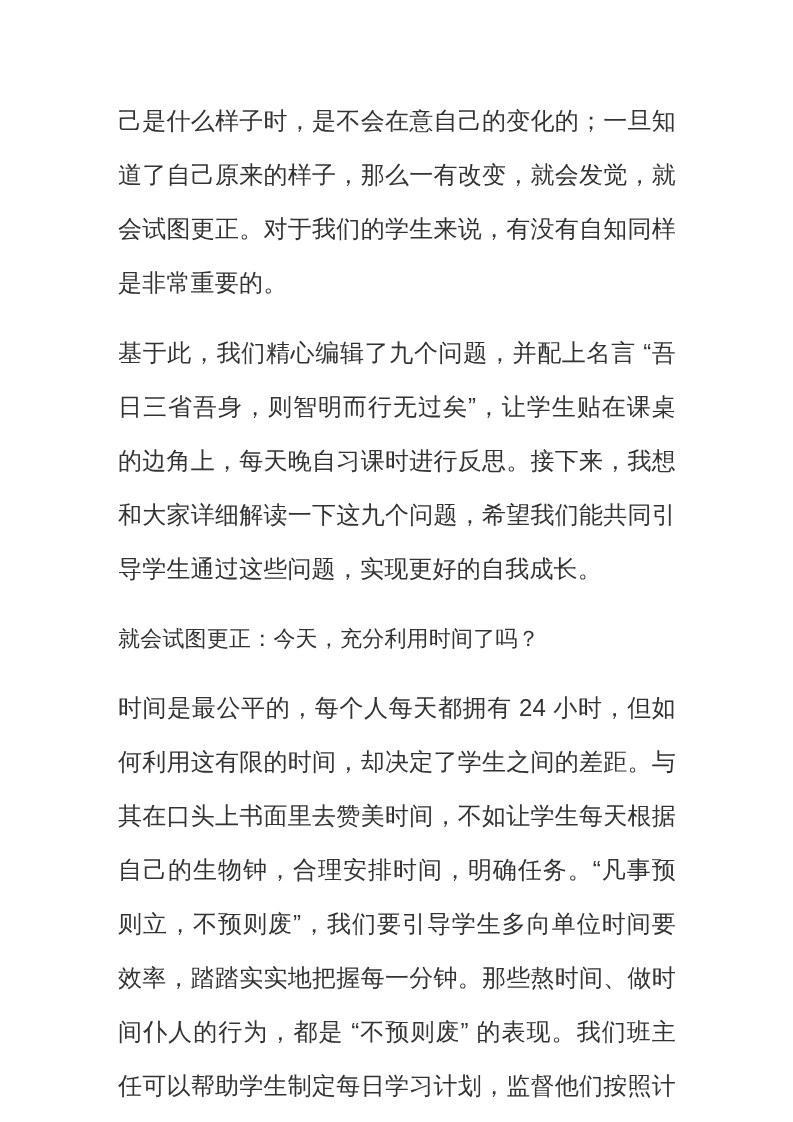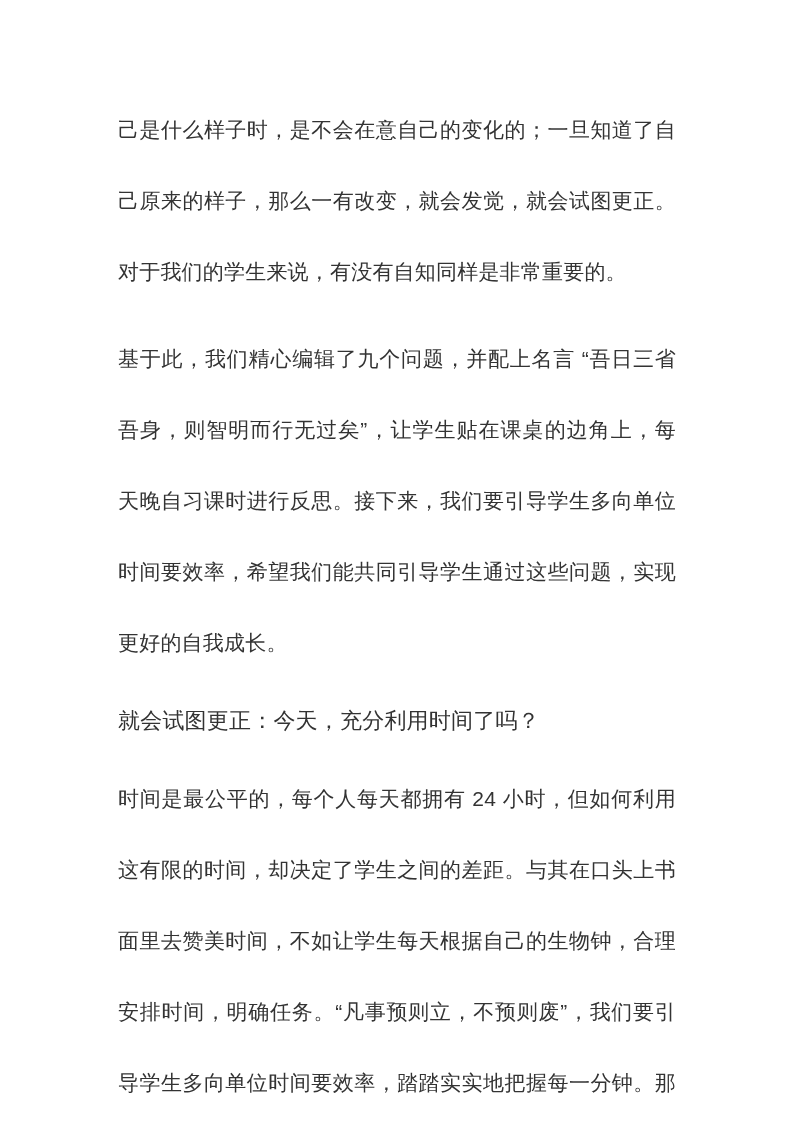--- a/index.html
+++ b/index.html
@@ -13,39 +13,39 @@
     width: 793px;
     height: 1122px;
     background: #ffffff;
     overflow: hidden;
     padding: 94px 117px 0 118px;
     font-family: "Liberation Sans", "DejaVu Sans", sans-serif;
     color: #333333;
   }
   .para {
     margin: 0 0 16px 0;
-    font-size: 21px;
-    line-height: 71px;
+    font-size: 24px;
+    line-height: 54px;
     text-align: justify;
     letter-spacing: 0.2px;
     word-break: break-all;
   }
   .heading {
     margin: 0 0 16px 0;
     font-size: 22px;
     line-height: 53px;
     font-weight: normal;
     text-align: left;
     letter-spacing: 0.2px;
   }
 </style>
 </head>
 <body>
 
 <div class="page">
   <p class="para">己是什么样子时，是不会在意自己的变化的；一旦知道了自己原来的样子，那么一有改变，就会发觉，就会试图更正。对于我们的学生来说，有没有自知同样是非常重要的。</p>
 
-  <p class="para">基于此，我们精心编辑了九个问题，并配上名言 “吾日三省吾身，则智明而行无过矣”，让学生贴在课桌的边角上，每天晚自习课时进行反思。接下来，我们要引导学生多向单位时间要效率，希望我们能共同引导学生通过这些问题，实现更好的自我成长。</p>
+  <p class="para">基于此，我们精心编辑了九个问题，并配上名言 “吾日三省吾身，则智明而行无过矣”，让学生贴在课桌的边角上，每天晚自习课时进行反思。接下来，我想和大家详细解读一下这九个问题，希望我们能共同引导学生通过这些问题，实现更好的自我成长。</p>
 
   <p class="heading">就会试图更正：今天，充分利用时间了吗？</p>
 
   <p class="para">时间是最公平的，每个人每天都拥有 24 小时，但如何利用这有限的时间，却决定了学生之间的差距。与其在口头上书面里去赞美时间，不如让学生每天根据自己的生物钟，合理安排时间，明确任务。“凡事预则立，不预则废”，我们要引导学生多向单位时间要效率，踏踏实实地把握每一分钟。那些熬时间、做时间仆人的行为，都是 “不预则废” 的表现。我们班主任可以帮助学生制定每日学习计划，监督他们按照计划执行，逐步培养他们珍惜时间、高效利用时间的好习惯。</p>
 </div>
 
 </body></html>

